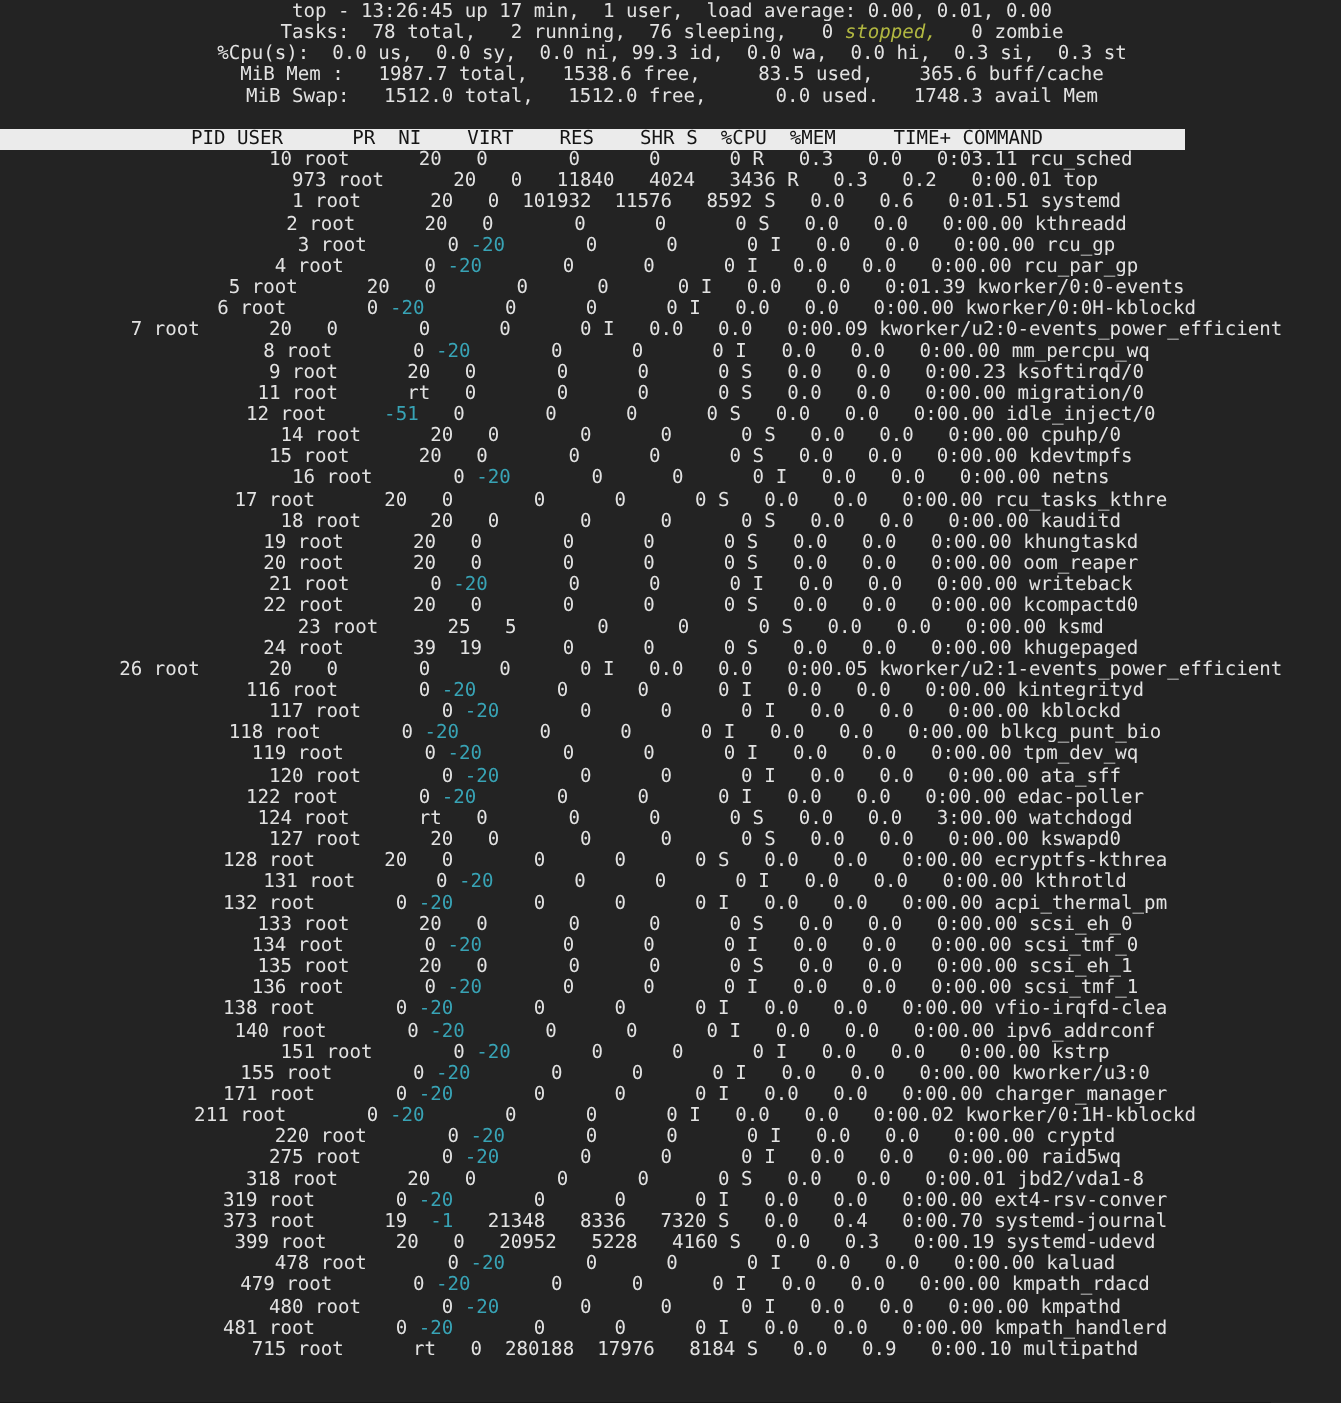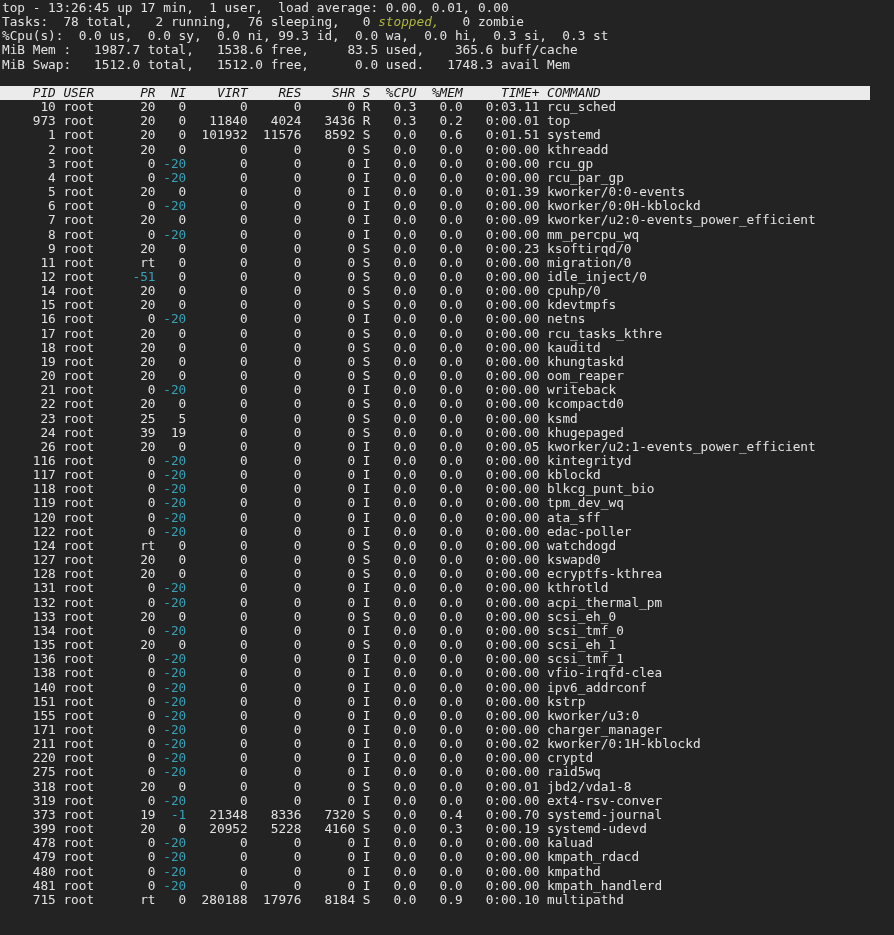--- a/index.html
+++ b/index.html
@@ -9,33 +9,33 @@
     width: 894px;
     height: 935px;
     overflow: hidden;
     background: var(--bg, #232323);
     color: var(--fg, #e2e2e2);
     font-family: "DejaVu Sans Mono", "Liberation Mono", monospace;
     font-size: 12.75px;
     line-height: 14.17px;
     padding: 1px 0 0 2px;
     cursor: text;
+    text-align: center;
   }
   .line {
     white-space: pre;
     height: 14.17px;
   }
   .line span { white-space: pre; }
   .hdr {
     background: var(--hdr-bg, #ebebeb);
     color: var(--hdr-fg, #141414);
     margin-left: -2px;
     padding-left: 2px;
-    width: 870px;
-    font-style: italic;
+    width: 790px;
   }
   .neg { color: var(--cyan, #38a3b5); }
   .yellow { color: var(--yellow, #b1b741); font-style: italic; }
 </style>
 </head>
 <body>
 
 <div class="terminal" style="--bg: #232323; --fg: #e2e2e2; --yellow: #b1b741; --cyan: #38a3b5; --hdr-bg: #ebebeb; --hdr-fg: #141414;">
   <div class="line">top - 13:26:45 up 17 min,  1 user,  load average: 0.00, 0.01, 0.00</div>
   <div class="line"><span>Tasks:  78 total,   2 running,  76 sleeping,   0 </span><span class="yellow">stopped,</span><span>   0 zombie</span></div>
@@ -70,21 +70,21 @@
       <div class="line"><span>     22 root    </span><span>  20</span><span>   0</span><span>       0      0      0 S   0.0   0.0   0:00.00 kcompactd0</span></div>
       <div class="line"><span>     23 root    </span><span>  25</span><span>   5</span><span>       0      0      0 S   0.0   0.0   0:00.00 ksmd</span></div>
       <div class="line"><span>     24 root    </span><span>  39</span><span>  19</span><span>       0      0      0 S   0.0   0.0   0:00.00 khugepaged</span></div>
       <div class="line"><span>     26 root    </span><span>  20</span><span>   0</span><span>       0      0      0 I   0.0   0.0   0:00.05 kworker/u2:1-events_power_efficient</span></div>
       <div class="line"><span>    116 root    </span><span>   0</span><span class="neg"> -20</span><span>       0      0      0 I   0.0   0.0   0:00.00 kintegrityd</span></div>
       <div class="line"><span>    117 root    </span><span>   0</span><span class="neg"> -20</span><span>       0      0      0 I   0.0   0.0   0:00.00 kblockd</span></div>
       <div class="line"><span>    118 root    </span><span>   0</span><span class="neg"> -20</span><span>       0      0      0 I   0.0   0.0   0:00.00 blkcg_punt_bio</span></div>
       <div class="line"><span>    119 root    </span><span>   0</span><span class="neg"> -20</span><span>       0      0      0 I   0.0   0.0   0:00.00 tpm_dev_wq</span></div>
       <div class="line"><span>    120 root    </span><span>   0</span><span class="neg"> -20</span><span>       0      0      0 I   0.0   0.0   0:00.00 ata_sff</span></div>
       <div class="line"><span>    122 root    </span><span>   0</span><span class="neg"> -20</span><span>       0      0      0 I   0.0   0.0   0:00.00 edac-poller</span></div>
-      <div class="line"><span>    124 root    </span><span>  rt</span><span>   0</span><span>       0      0      0 S   0.0   0.0   0:00.00 watchdogd</span></div>
+      <div class="line"><span>    124 root    </span><span>  rt</span><span>   0</span><span>       0      0      0 S   0.0   0.0   3:00.00 watchdogd</span></div>
       <div class="line"><span>    127 root    </span><span>  20</span><span>   0</span><span>       0      0      0 S   0.0   0.0   0:00.00 kswapd0</span></div>
       <div class="line"><span>    128 root    </span><span>  20</span><span>   0</span><span>       0      0      0 S   0.0   0.0   0:00.00 ecryptfs-kthrea</span></div>
       <div class="line"><span>    131 root    </span><span>   0</span><span class="neg"> -20</span><span>       0      0      0 I   0.0   0.0   0:00.00 kthrotld</span></div>
       <div class="line"><span>    132 root    </span><span>   0</span><span class="neg"> -20</span><span>       0      0      0 I   0.0   0.0   0:00.00 acpi_thermal_pm</span></div>
       <div class="line"><span>    133 root    </span><span>  20</span><span>   0</span><span>       0      0      0 S   0.0   0.0   0:00.00 scsi_eh_0</span></div>
       <div class="line"><span>    134 root    </span><span>   0</span><span class="neg"> -20</span><span>       0      0      0 I   0.0   0.0   0:00.00 scsi_tmf_0</span></div>
       <div class="line"><span>    135 root    </span><span>  20</span><span>   0</span><span>       0      0      0 S   0.0   0.0   0:00.00 scsi_eh_1</span></div>
       <div class="line"><span>    136 root    </span><span>   0</span><span class="neg"> -20</span><span>       0      0      0 I   0.0   0.0   0:00.00 scsi_tmf_1</span></div>
       <div class="line"><span>    138 root    </span><span>   0</span><span class="neg"> -20</span><span>       0      0      0 I   0.0   0.0   0:00.00 vfio-irqfd-clea</span></div>
       <div class="line"><span>    140 root    </span><span>   0</span><span class="neg"> -20</span><span>       0      0      0 I   0.0   0.0   0:00.00 ipv6_addrconf</span></div>

